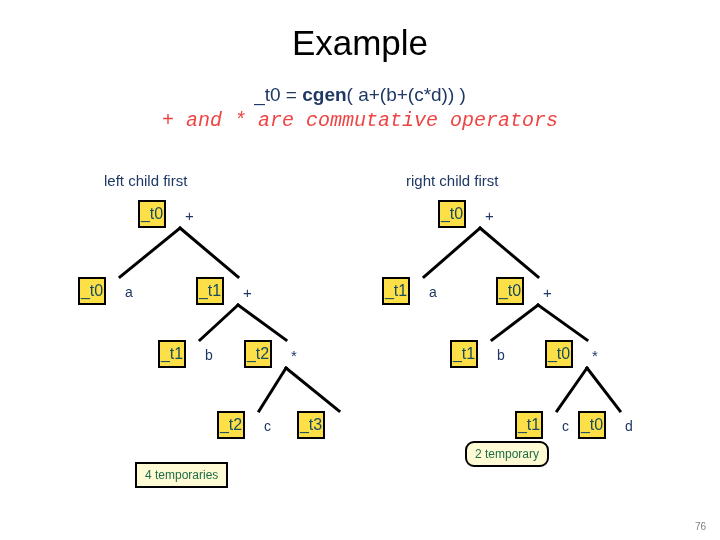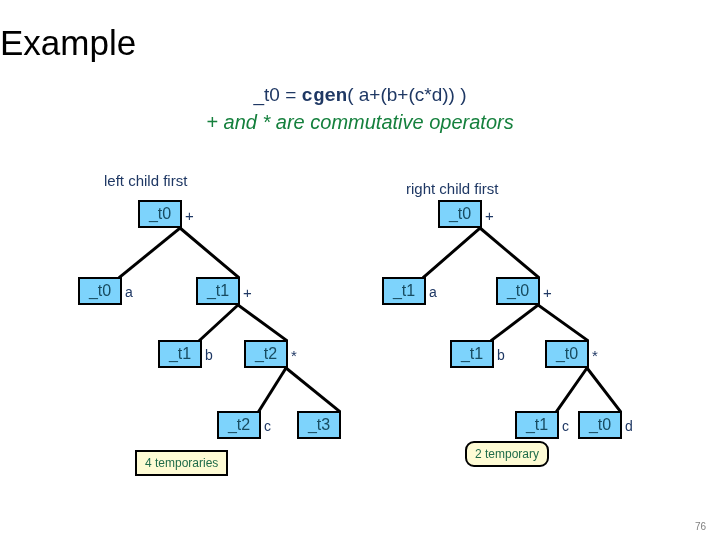--- a/index.html
+++ b/index.html
@@ -15,65 +15,66 @@
     overflow: hidden;
     font-family: "Liberation Sans", sans-serif;
   }
 
   
   #title {
     position: absolute;
     top: 22px;
     left: 0;
     width: 720px;
-    text-align: left;
+    text-align: center;
     font-size: 35px;
     line-height: 42px;
     color: #000000;
     font-family: "Liberation Sans", sans-serif;
   }
   #subtitle {
     position: absolute;
     top: 82px;
     left: 0;
     width: 720px;
     text-align: center;
   }
   .sub-line1 {
     font-size: 19px;
     line-height: 25px;
     color: #1F3864;
     white-space: pre;
   }
-  .sub-line1 b { font-weight: bold; font-family: Liberation Mono, monospace; }
+  .sub-line1 b { font-weight: bold; }
   .sub-line2 {
     font-size: 20px;
     line-height: 27px;
-    color: #15803d;
+    color: #ef4444;
     font-style: italic;
     white-space: pre;
+    font-family: Liberation Mono, monospace;
   }
 
   
   .col-head {
     position: absolute;
     font-size: 15px;
     color: #1F3864;
     white-space: nowrap;
   }
   #head-left  { left: 104px; top: 172px; text-align: center; }
-  #head-right { left: 406px; top: 180px; }
+  #head-right { left: 406px; top: 172px; }
 
   
   .node {
     position: absolute;
-    width: 44px;
+    width: 28px;
     height: 28px;
     box-sizing: border-box;
-    background: #7dd3fc;
+    background: #fde047;
     border: 2px solid #000000;
     color: #174B60;
     font-size: 16px;
     line-height: 24px;
     text-align: center;
     white-space: nowrap;
   }
   .node-label {
     position: absolute;
     font-size: 14px;
@@ -98,21 +99,21 @@
     box-sizing: border-box;
     background: #FEFBD4;
     border: 2px solid #000000;
     color: #1F6B4A;
     font-size: 12px;
     line-height: 18px;
     text-align: center;
     padding: 2px 8px;
     white-space: nowrap;
   }
-  #callout-left  { left: 135px; top: 450px; }
+  #callout-left  { left: 135px; top: 462px; }
   #callout-right { left: 465px; top: 441px; border-radius: 9px; }
 
   
   #page-number {
     position: absolute;
     right: 14px;
     bottom: 8px;
     font-size: 10px;
     color: #808080;
     text-align: center;

